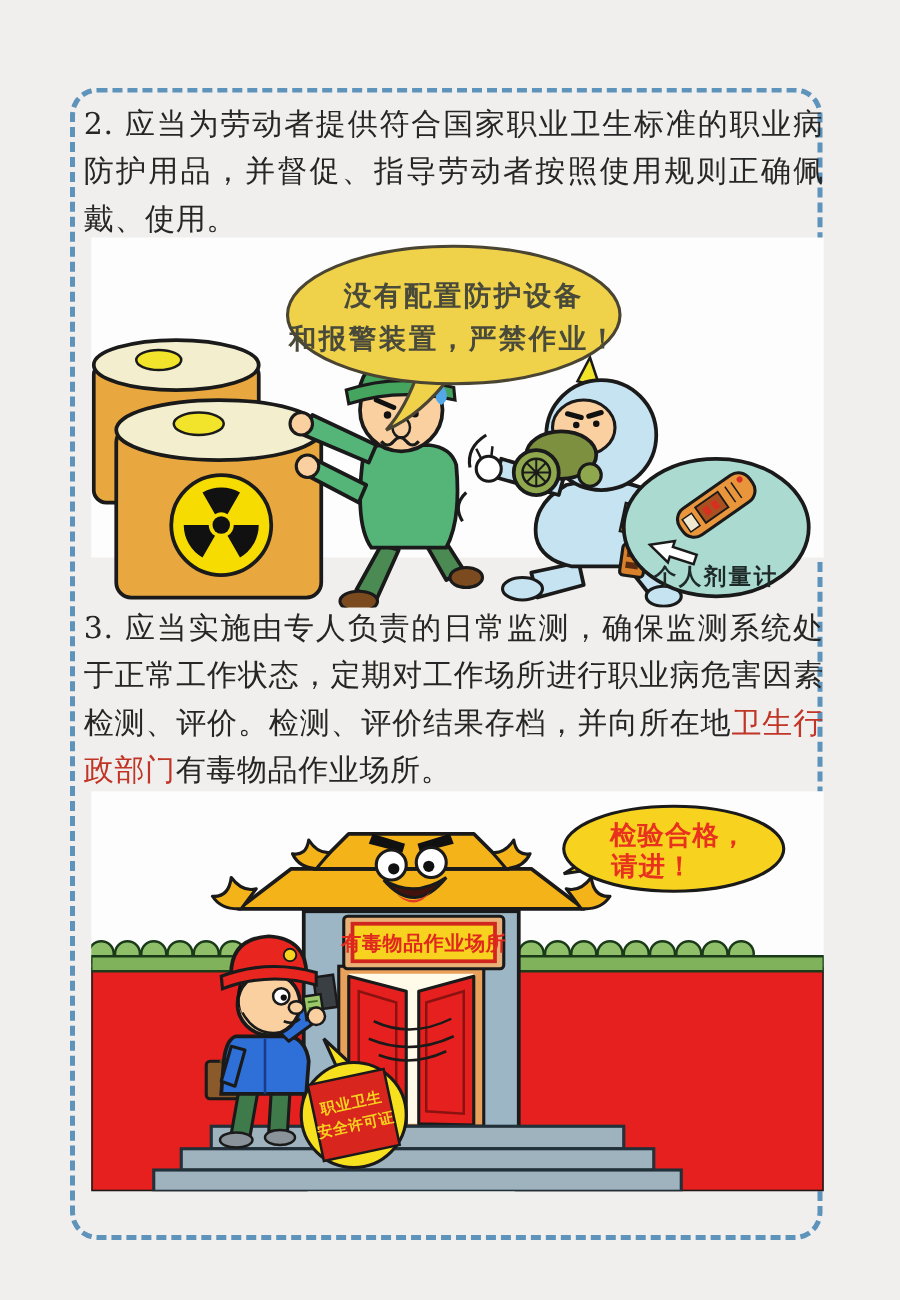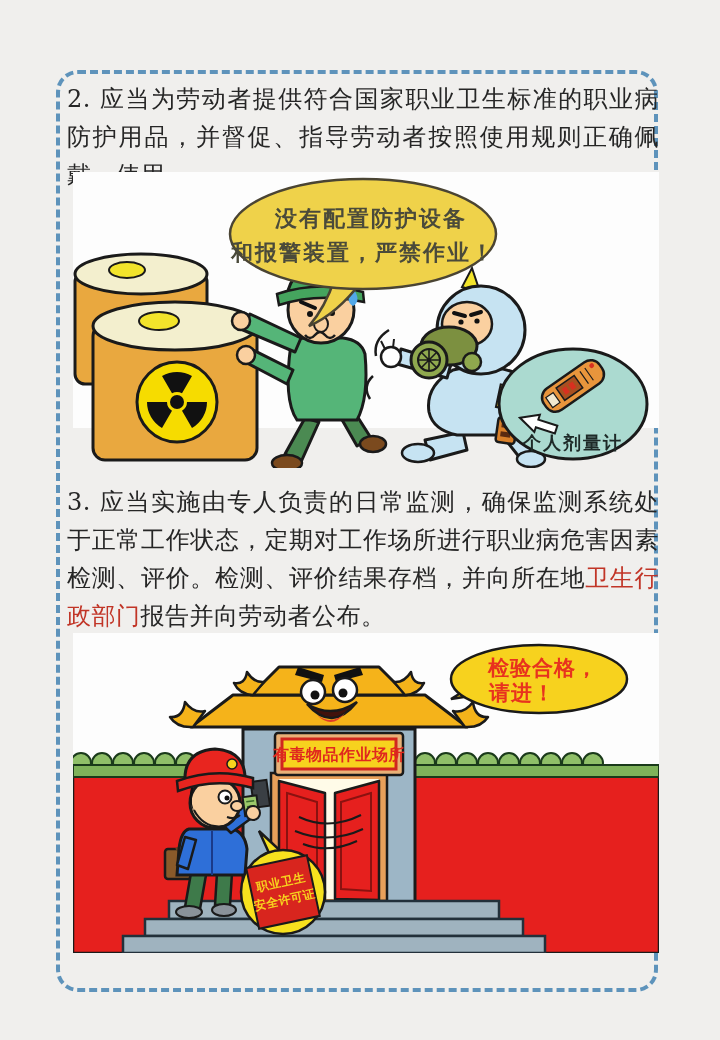--- a/index.html
+++ b/index.html
@@ -34,21 +34,21 @@
   .sign-text    { font-size:16px; fill:#e0281e; letter-spacing:0.5px; }
   .permit-text  { font-size:12px; fill:#f7d21e; letter-spacing:0.5px; }
 </style>
 </head>
 <body>
 
 <div class="frame"></div>
 
 <p class="para" style="top:80px"><span>2.  应当为劳动者提供符合国家职业卫生标准的职业病防护用品，并督促、指导劳动者按照使用规则正确佩戴、使用。</span></p>
 
-<div class="illus" style="top:172px; height:256px">
+<div class="illus" style="top:190px; height:256px">
 <svg width="586" height="296" viewBox="0 0 586 296">
 
   <g>
     <rect x="2" y="100" width="132" height="112" rx="10" fill="#e9a83f" stroke="#1a1a1a" stroke-width="3"></rect>
     <ellipse cx="68" cy="102" rx="66" ry="20" fill="#f3efce" stroke="#1a1a1a" stroke-width="3"></ellipse>
     <ellipse cx="54" cy="98" rx="18" ry="8" fill="#f2e42b" stroke="#1a1a1a" stroke-width="2"></ellipse>
   </g>
 
   <g>
     <rect x="20" y="152" width="164" height="136" rx="12" fill="#e9a83f" stroke="#1a1a1a" stroke-width="3"></rect>
@@ -144,21 +144,21 @@
       <rect x="-11" y="-4" width="5" height="7" fill="#d83020"></rect>
       <rect x="-3" y="-4" width="5" height="7" fill="#d83020"></rect>
       <path d="M14,-8 v15 M20,-8 v15" stroke="#1a1a1a" stroke-width="1.2"></path>
       <circle cx="27" cy="-6" r="2.4" fill="#d83020"></circle>
     </g>
     <text class="inset-label" x="500" y="277" text-anchor="middle">个人剂量计</text>
   </g>
 </svg>
 </div>
 
-<p class="para" style="top:483px"><span>3.  应当实施由专人负责的日常监测，确保监测系统处于正常工作状态，定期对工作场所进行职业病危害因素检测、评价。检测、评价结果存档，并向所在地</span><span class="hl" style="color:#c13527">卫生行政部门</span><span>报告并向劳动者公布。</span></p>
+<p class="para" style="top:483px"><span>3.  应当实施由专人负责的日常监测，确保监测系统处于正常工作状态，定期对工作场所进行职业病危害因素检测、评价。检测、评价结果存档，并向所在地</span><span class="hl" style="color:#c13527">卫生行政部门</span><span>有毒物品作业场所。</span></p>
 
 <div class="illus" style="top:633px; height:320px">
 <svg width="586" height="320" viewBox="0 0 586 320">
 
   <g>
     <rect x="0" y="142" width="172" height="178" fill="#e6201e" stroke="#1a1a1a" stroke-width="2.5"></rect>
     <g>
       <circle cx="8" cy="130" r="10" fill="#8fbf68" stroke="#1a3a1a" stroke-width="2"></circle>
       <circle cx="29" cy="130" r="10" fill="#8fbf68" stroke="#1a3a1a" stroke-width="2"></circle>
       <circle cx="50" cy="130" r="10" fill="#8fbf68" stroke="#1a3a1a" stroke-width="2"></circle>

